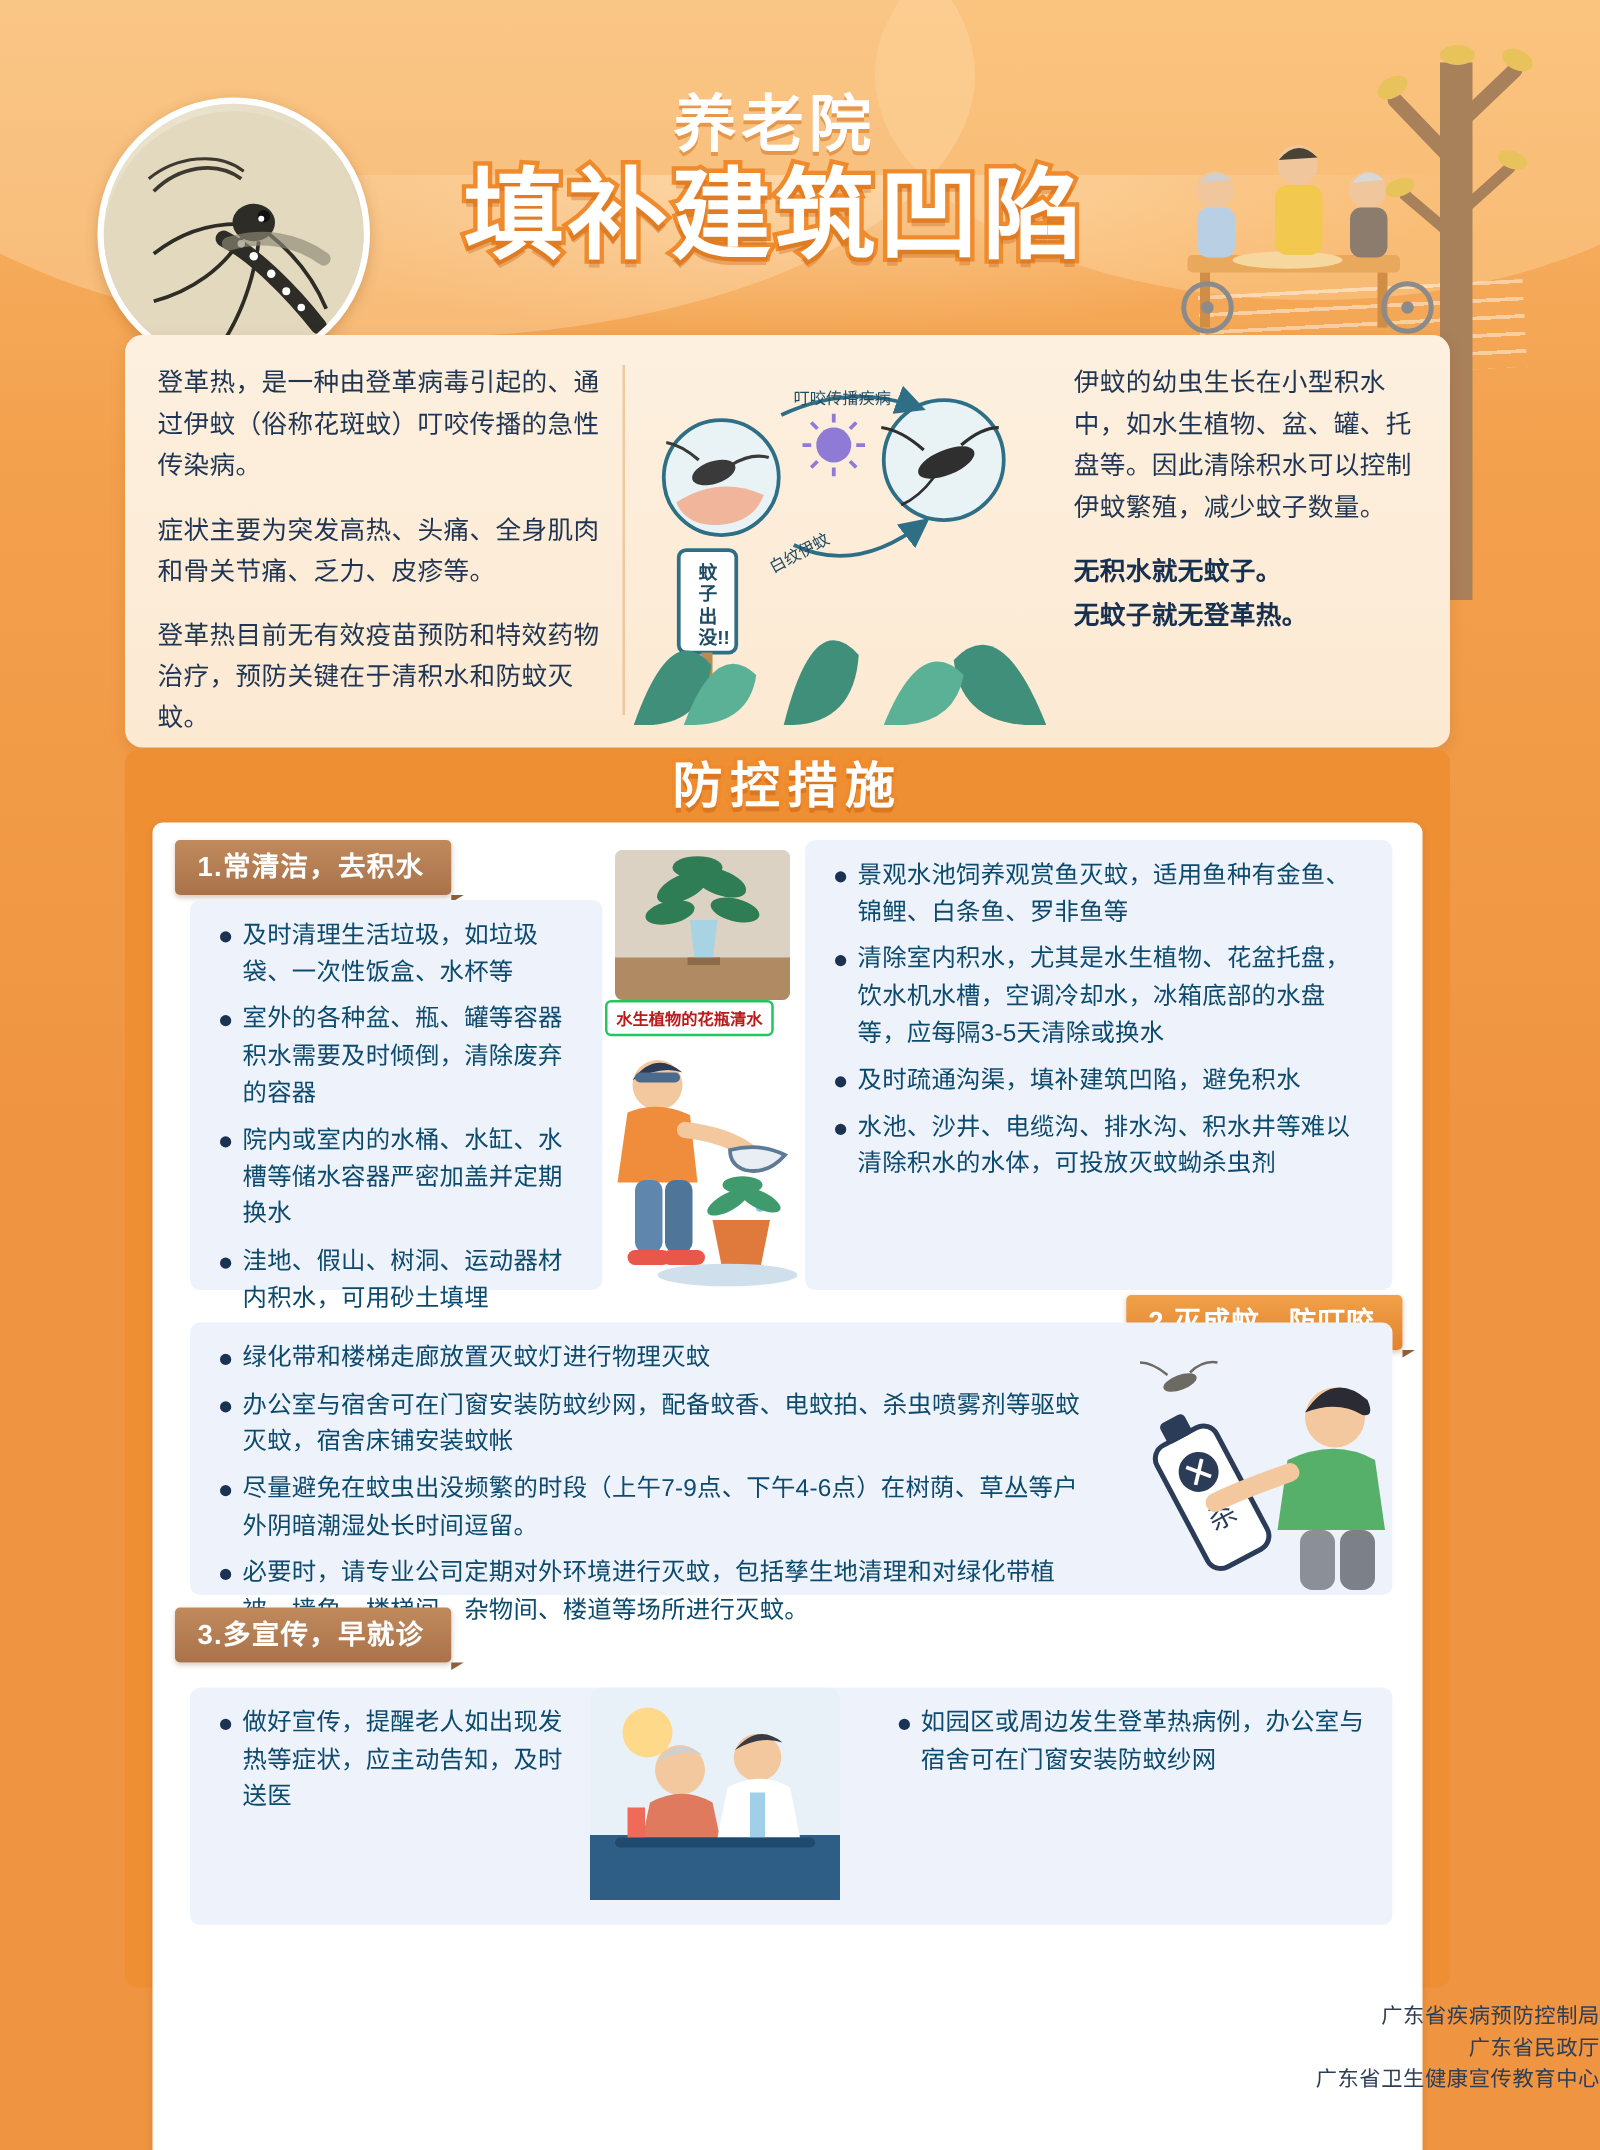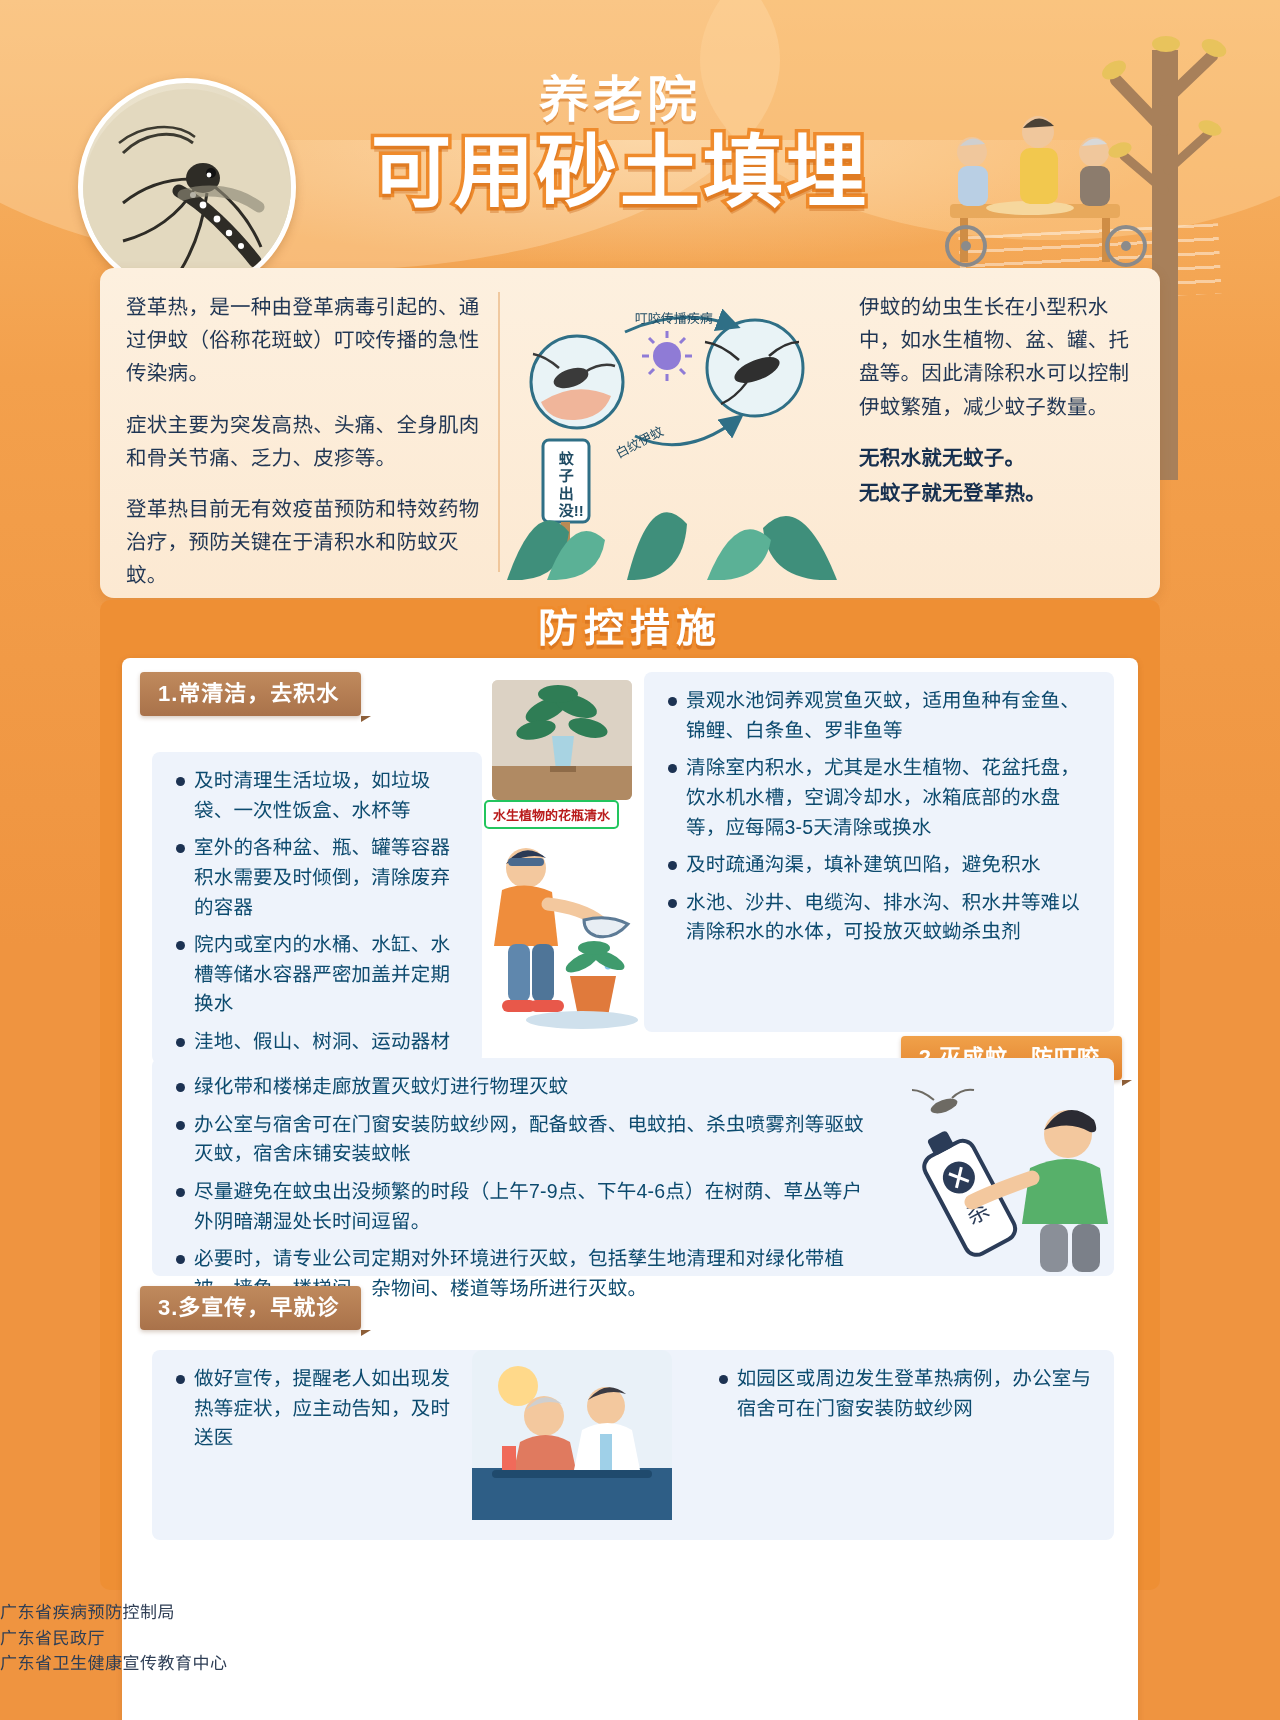--- a/index.html
+++ b/index.html
@@ -217,21 +217,21 @@
   }
   #label-1 { left: 18px; top: 14px; }
   #label-2 { right: 16px; top: 378px; background: linear-gradient(180deg, #f0a14a 0%, #e2822d 100%); }
   #label-3 { left: 18px; top: 628px; }
 
   .panel {
     position: absolute;
     background: #eef3fb;
     border-radius: 8px;
   }
-  #panel-1a { left: 30px; top: 62px; width: 330px; height: 312px; margin-top: 32px; }
+  #panel-1a { left: 30px; top: 62px; width: 330px; height: 312px; }
   #panel-1b { left: 522px; top: 14px; width: 470px; height: 360px; }
   #panel-2  { left: 30px; top: 400px; width: 962px; height: 218px; }
   #panel-3  { left: 30px; top: 692px; width: 962px; height: 190px; }
 
   ul.bullets {
     margin: 0;
     padding: 14px 16px 12px 24px;
     list-style: none;
   }
   ul.bullets li {
@@ -281,21 +281,21 @@
   .watering-img { position: absolute; left: 352px; top: 176px; width: 180px; height: 200px; }
   .spray-img { position: absolute; right: 8px; top: 424px; width: 230px; height: 200px; }
   .clinic-img { position: absolute; left: 350px; top: 692px; width: 200px; height: 170px; }
 
   
   .footer {
     position: absolute;
     left: 0;
     top: 1600px;
     width: 1280px;
-    text-align: left;
+    text-align: right;
     font-size: 17px;
     line-height: 1.5;
     color: #2e3e55;
   }
   .footer div { letter-spacing: 0.5px; }
 </style>
 </head>
 <body>
 
 <div class="poster">
@@ -328,21 +328,21 @@
             <circle cx="158" cy="163" r="3"></circle>
           <circle cx="110" cy="112" r="3"></circle>
             <circle cx="126" cy="92" r="2.4"></circle>
         </g>
         <path d="M100 112 C126 104 154 108 176 124" stroke="#8e8876" stroke-width="11" fill="none" opacity="0.65" stroke-linecap="round"></path>
       </svg>
     </div>
 
     <div class="title-wrap">
       <div class="title-small">养老院</div>
-      <div class="title-main">可用砂土填埋</div>
+      <div class="title-main">填补建筑凹陷</div>
     </div>
 
     <div class="scene">
       <svg width="230" height="180" viewBox="0 0 230 180" aria-hidden="true">
 
         <rect x="20" y="108" width="170" height="14" rx="4" fill="#e8a95c"></rect>
         <rect x="30" y="122" width="8" height="44" fill="#cf8d45"></rect>
         <rect x="172" y="122" width="8" height="44" fill="#cf8d45"></rect>
         <ellipse cx="100" cy="112" rx="44" ry="7" fill="#f6d79d"></ellipse>
 

